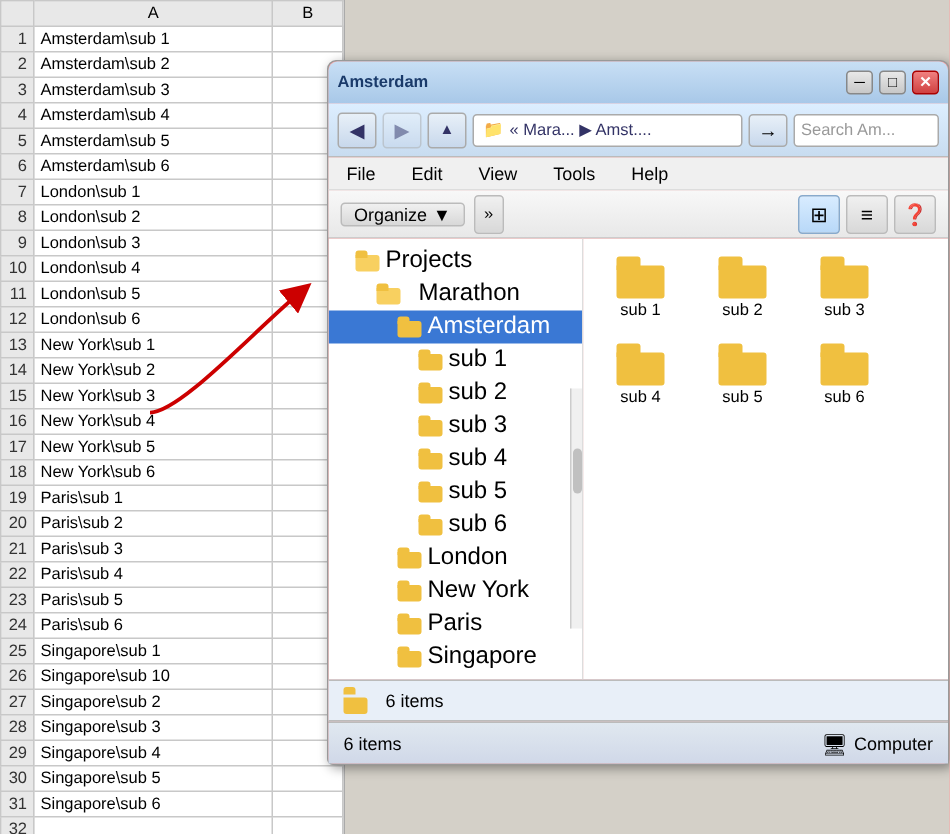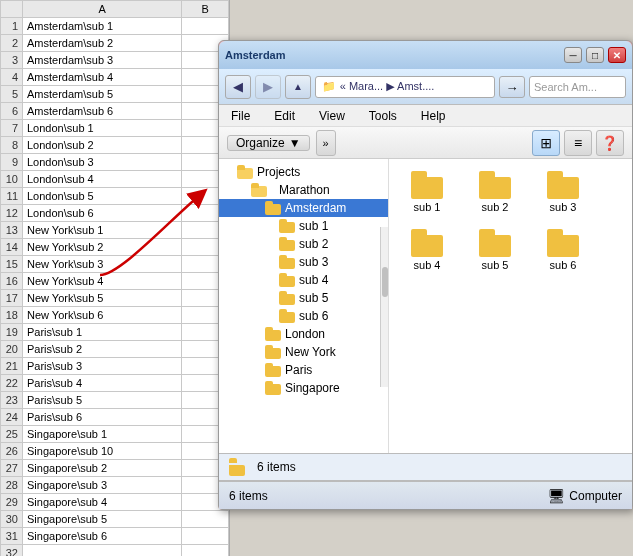--- a/index.html
+++ b/index.html
@@ -247,21 +247,21 @@
       background: white;
       border-right: 1px solid #ddd;
       overflow-y: auto;
       padding: 4px 0;
     }
     .tree-item {
       display: flex;
       align-items: center;
       padding: 2px 4px;
       cursor: pointer;
-      font-size: 12px;
+      font-size: 16px;
       gap: 4px;
     }
     .tree-item.highlighted { background: #3a78d4; color: white; }
     .tree-indent-1 { padding-left: 18px; }
     .tree-indent-2 { padding-left: 32px; gap: 12px; }
     .tree-indent-3 { padding-left: 46px; }
     .folder-icon {
       width: 16px;
       height: 14px;
       display: inline-block;

